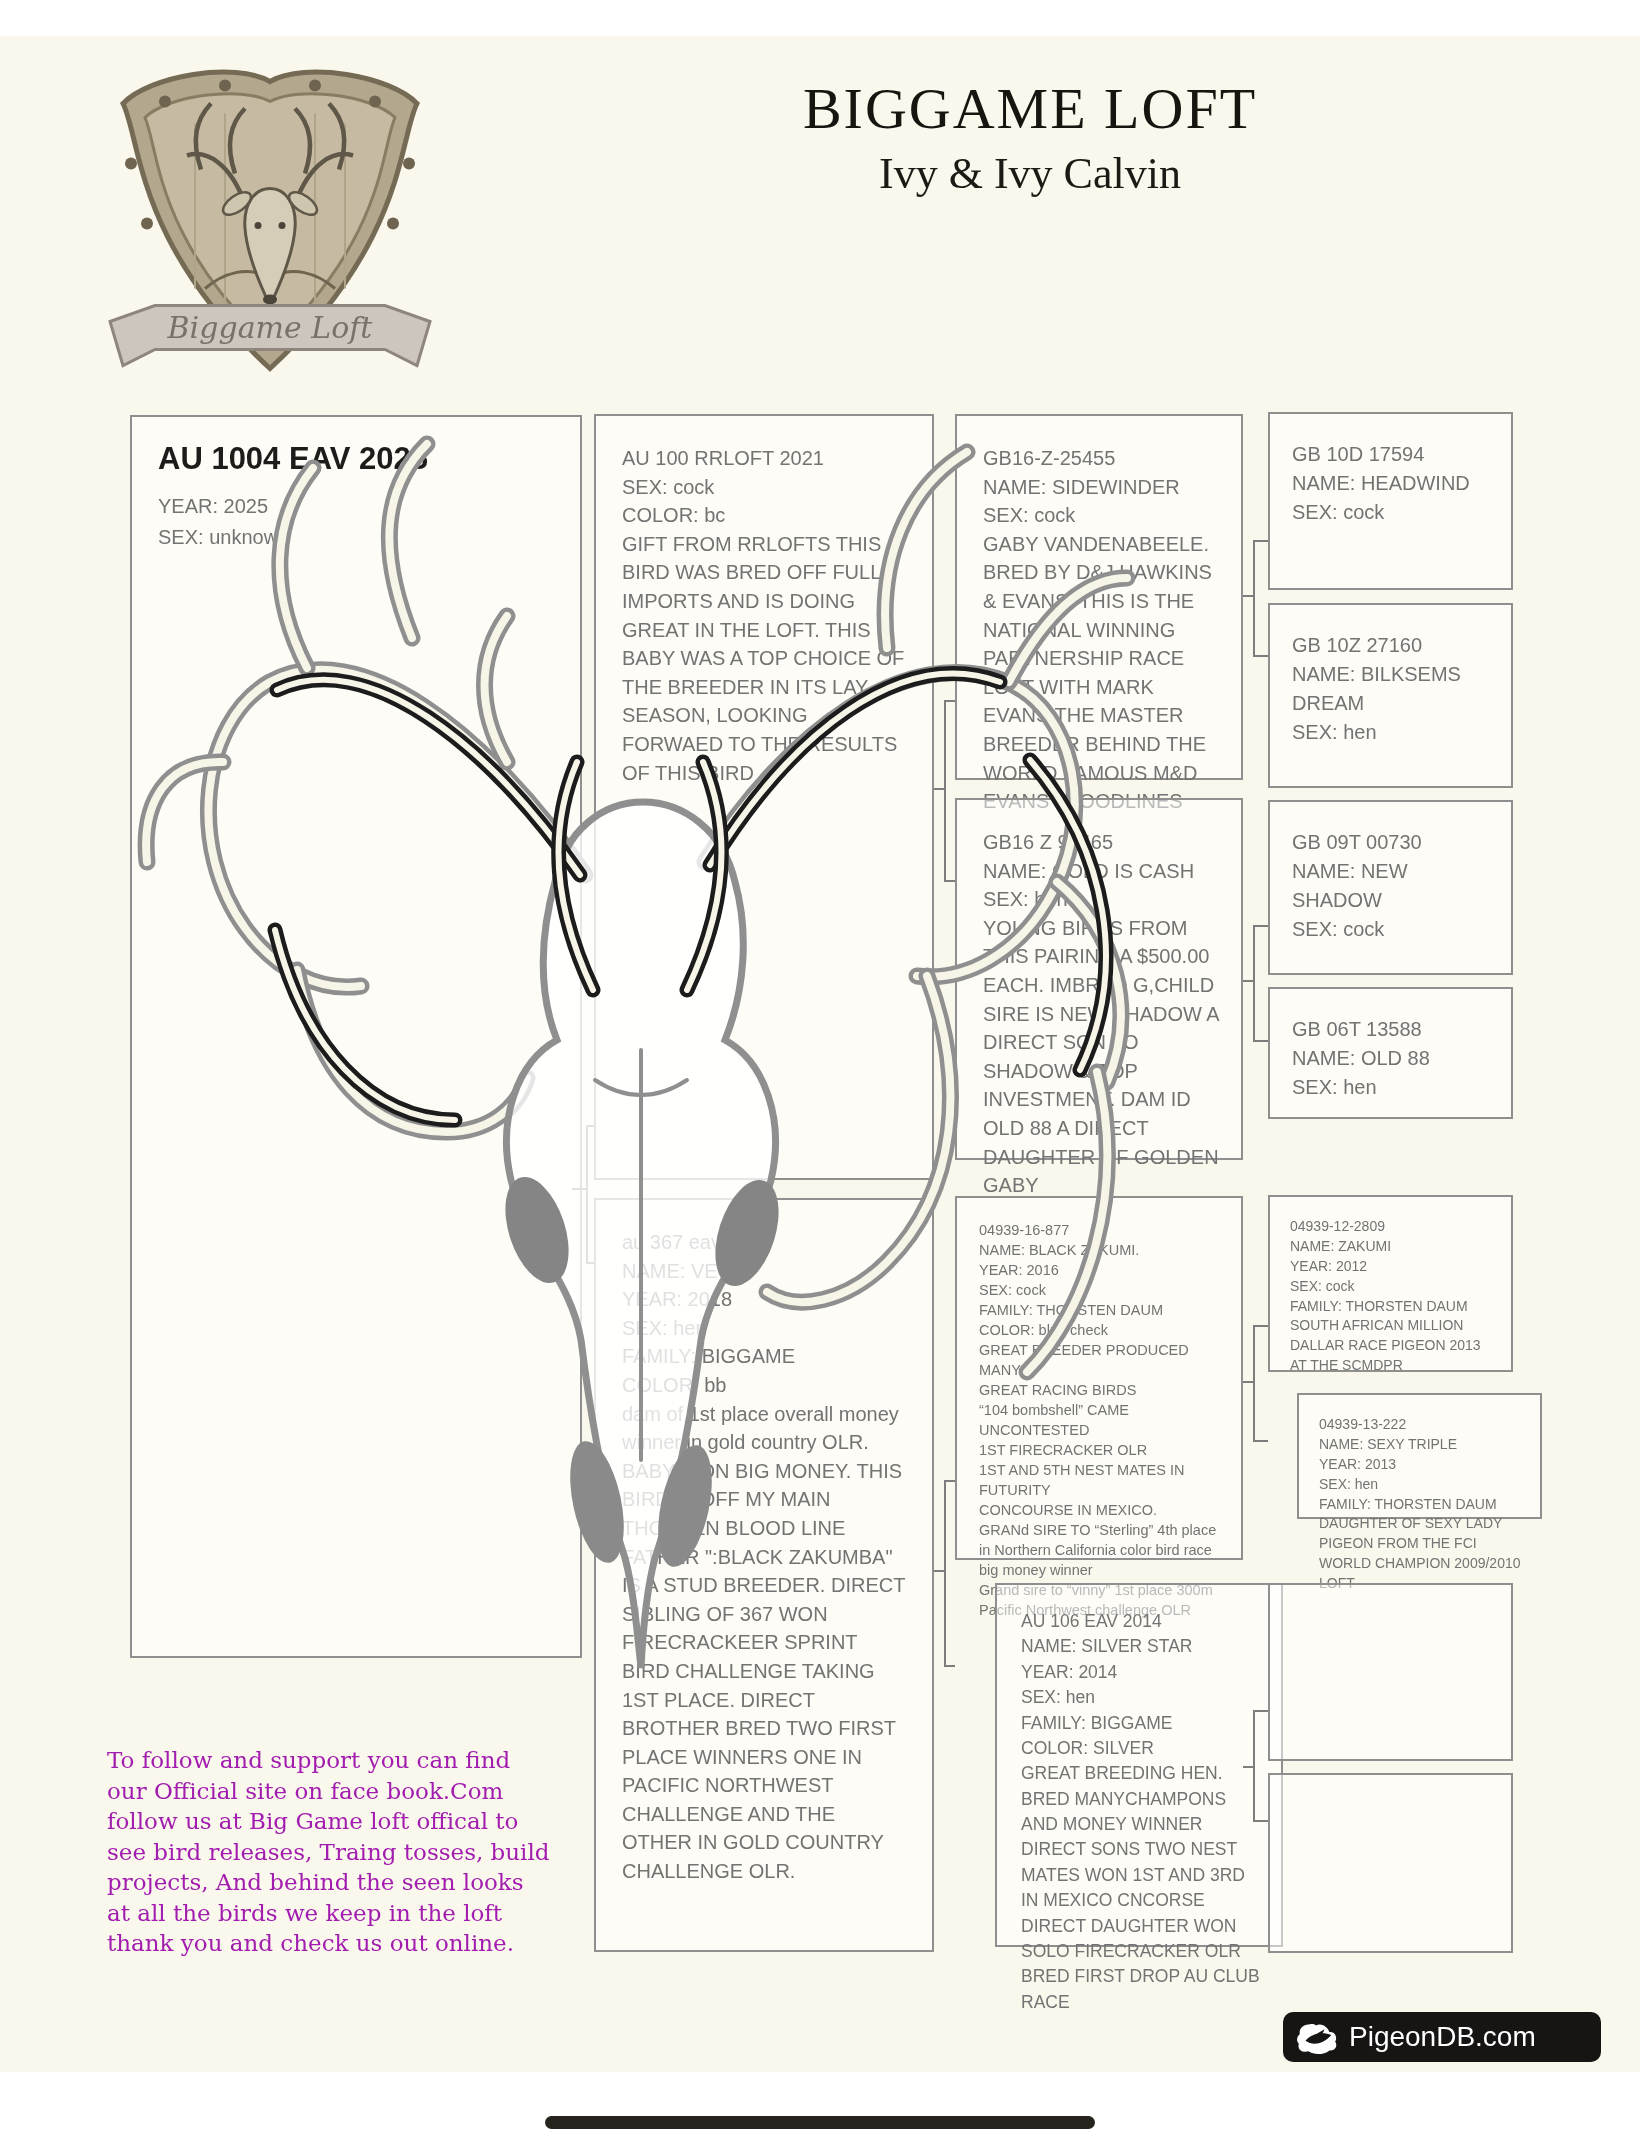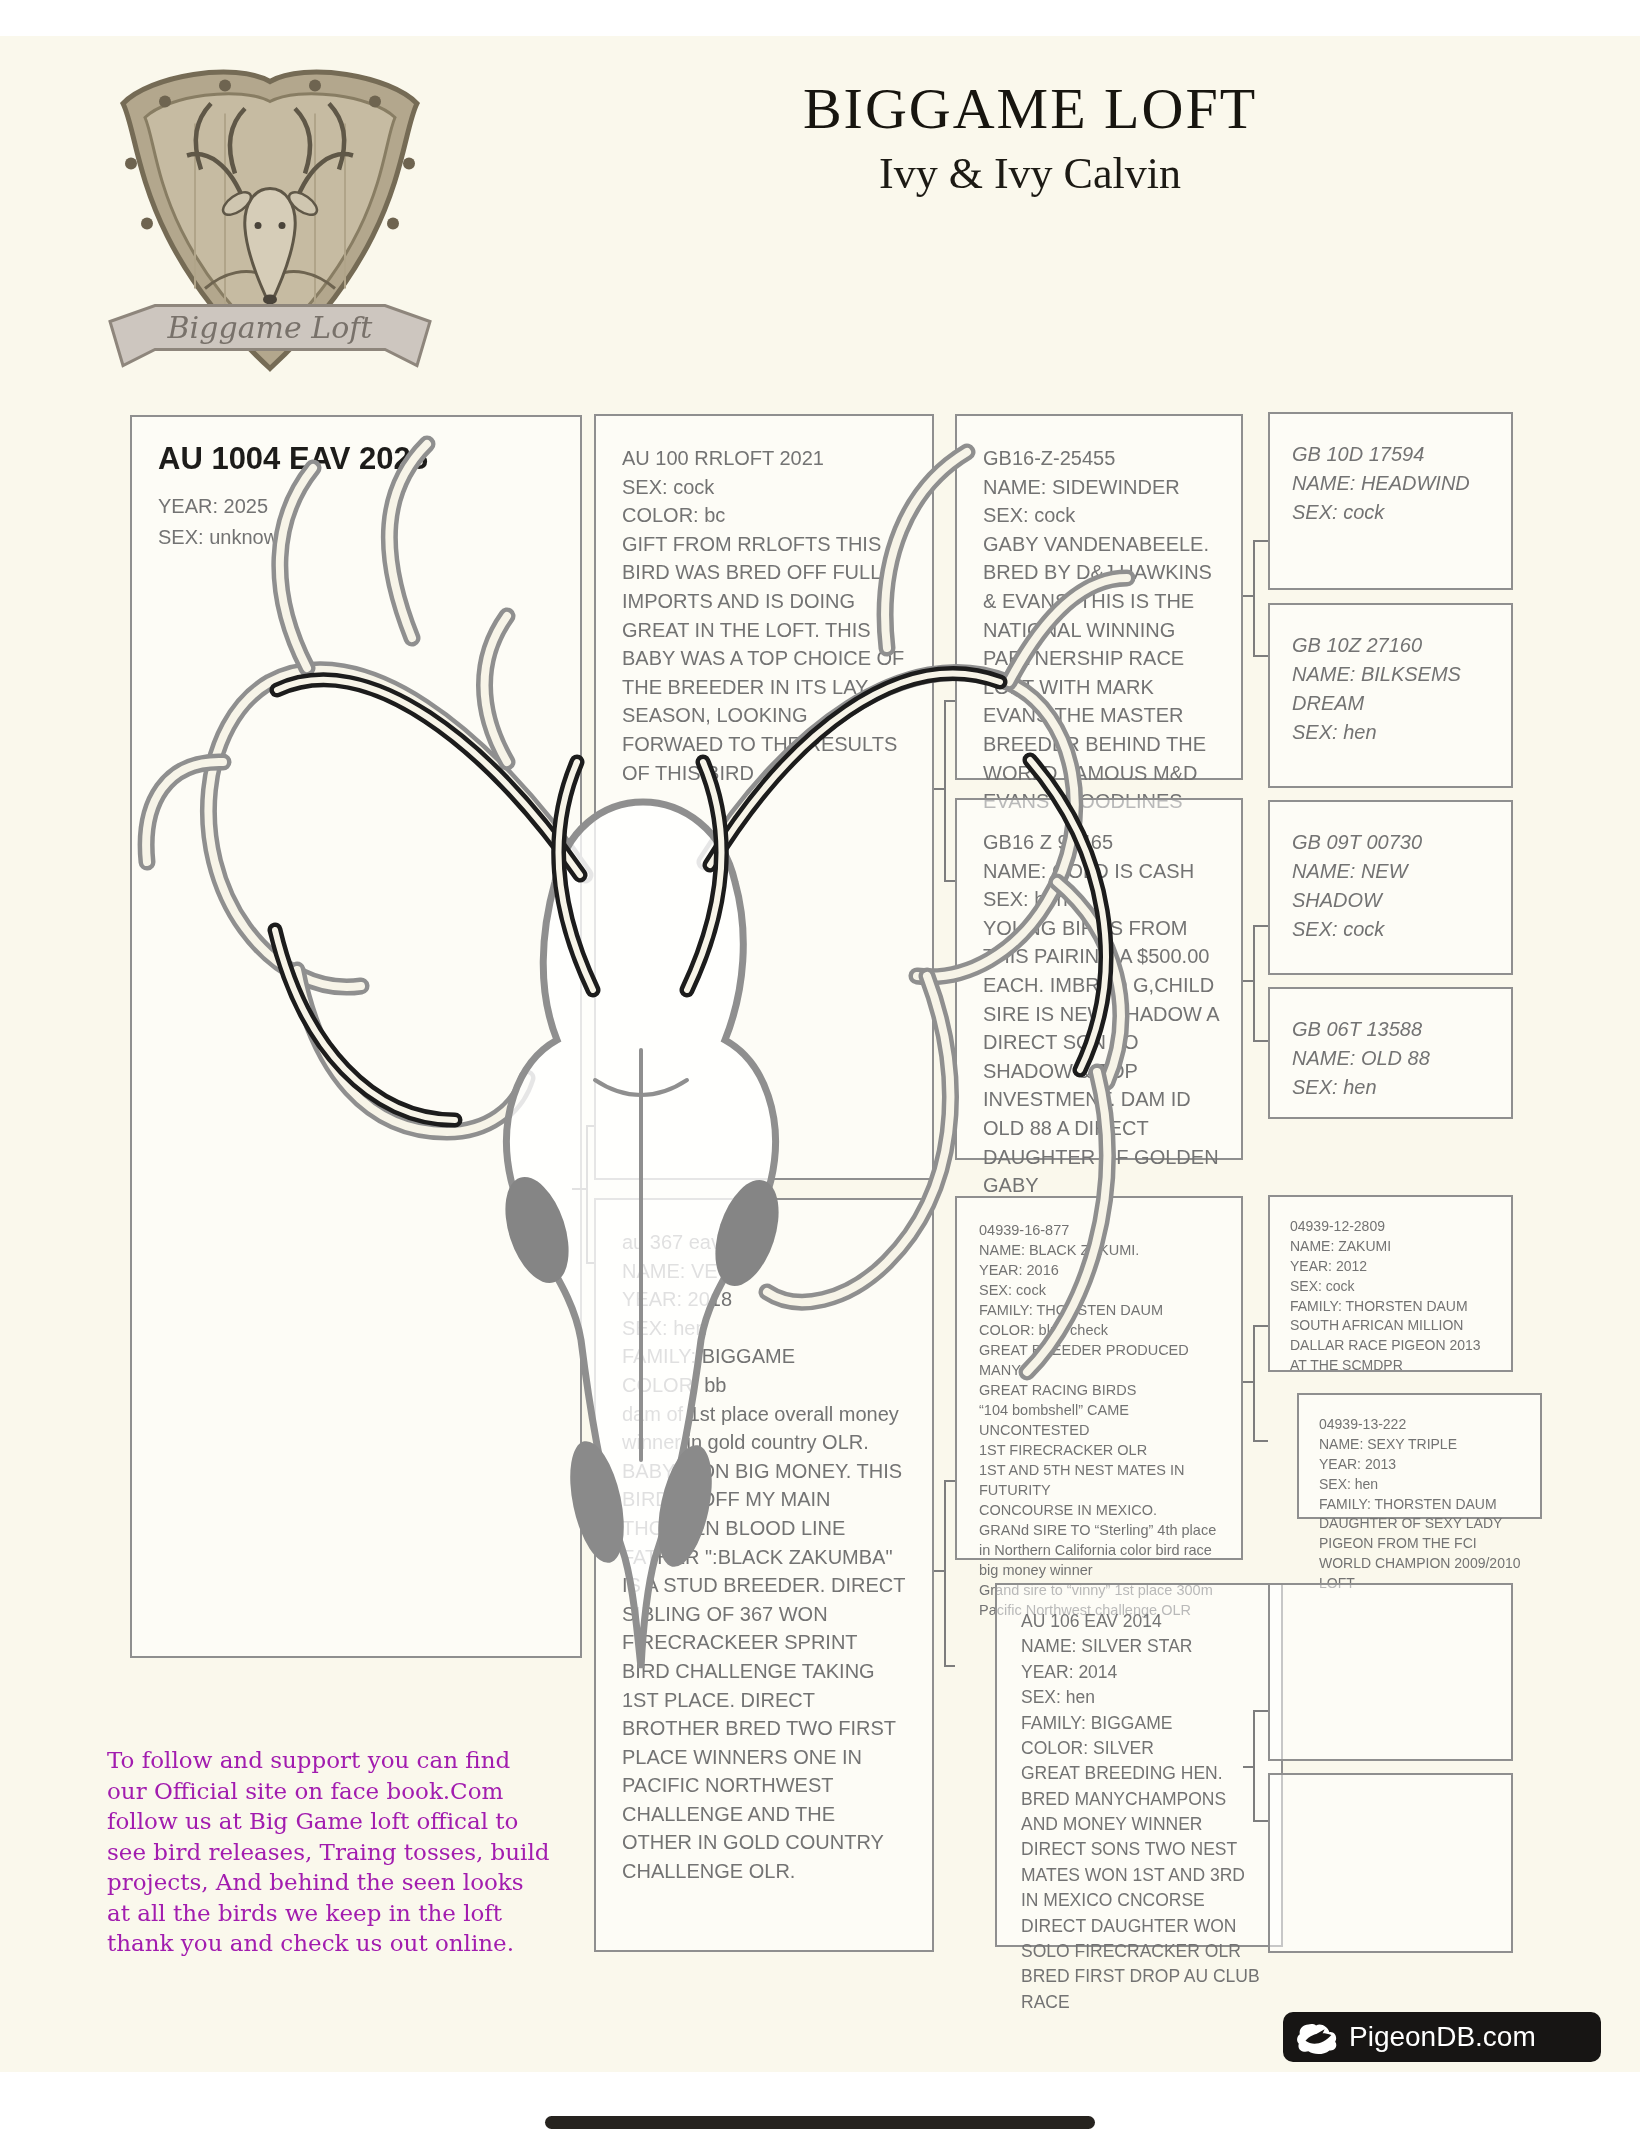--- a/index.html
+++ b/index.html
@@ -19,21 +19,21 @@
   #b-subject .ttl{font-size:31px;font-weight:bold;margin-bottom:14px;white-space:pre-line;position:relative;z-index:3;}
   #b-subject .txt{font-size:20px;line-height:1.55;}
   #b-subject{padding:24px 26px;}
   #b-sire,#b-dam,#b-g1,#b-g2{padding:28px 22px 0 26px;}
   #b-sire .txt,#b-dam .txt,#b-g1 .txt,#b-g2 .txt{font-size:20px;line-height:1.43;}
   #b-g3{padding:22px 18px 0 22px;}
   #b-g3 .txt{font-size:14.5px;line-height:1.38;}
   #b-g4{padding:24px 18px 0 24px;margin-left:40px;}
   #b-g4 .txt{font-size:17.5px;line-height:1.45;}
   .ggbig{padding:26px 16px 0 22px;}
-  .ggbig .txt{font-size:20px;line-height:1.45;font-style:italic;}
+  .ggbig .txt{font-size:20px;line-height:1.45;}
   .ggsmall{padding:20px 14px 0 20px;}
   .ggsmall .txt{font-size:14px;line-height:1.42;}
 
   
   .cline{position:absolute;background:#7d7d7d;z-index:1;}
 
   
   #wm{position:absolute;left:125px;top:430px;width:1030px;height:1300px;z-index:2;pointer-events:none;}
   #wm path{fill:none;stroke-linecap:round;}
   #wm .go{stroke:#8f8f8f;stroke-width:17;}

